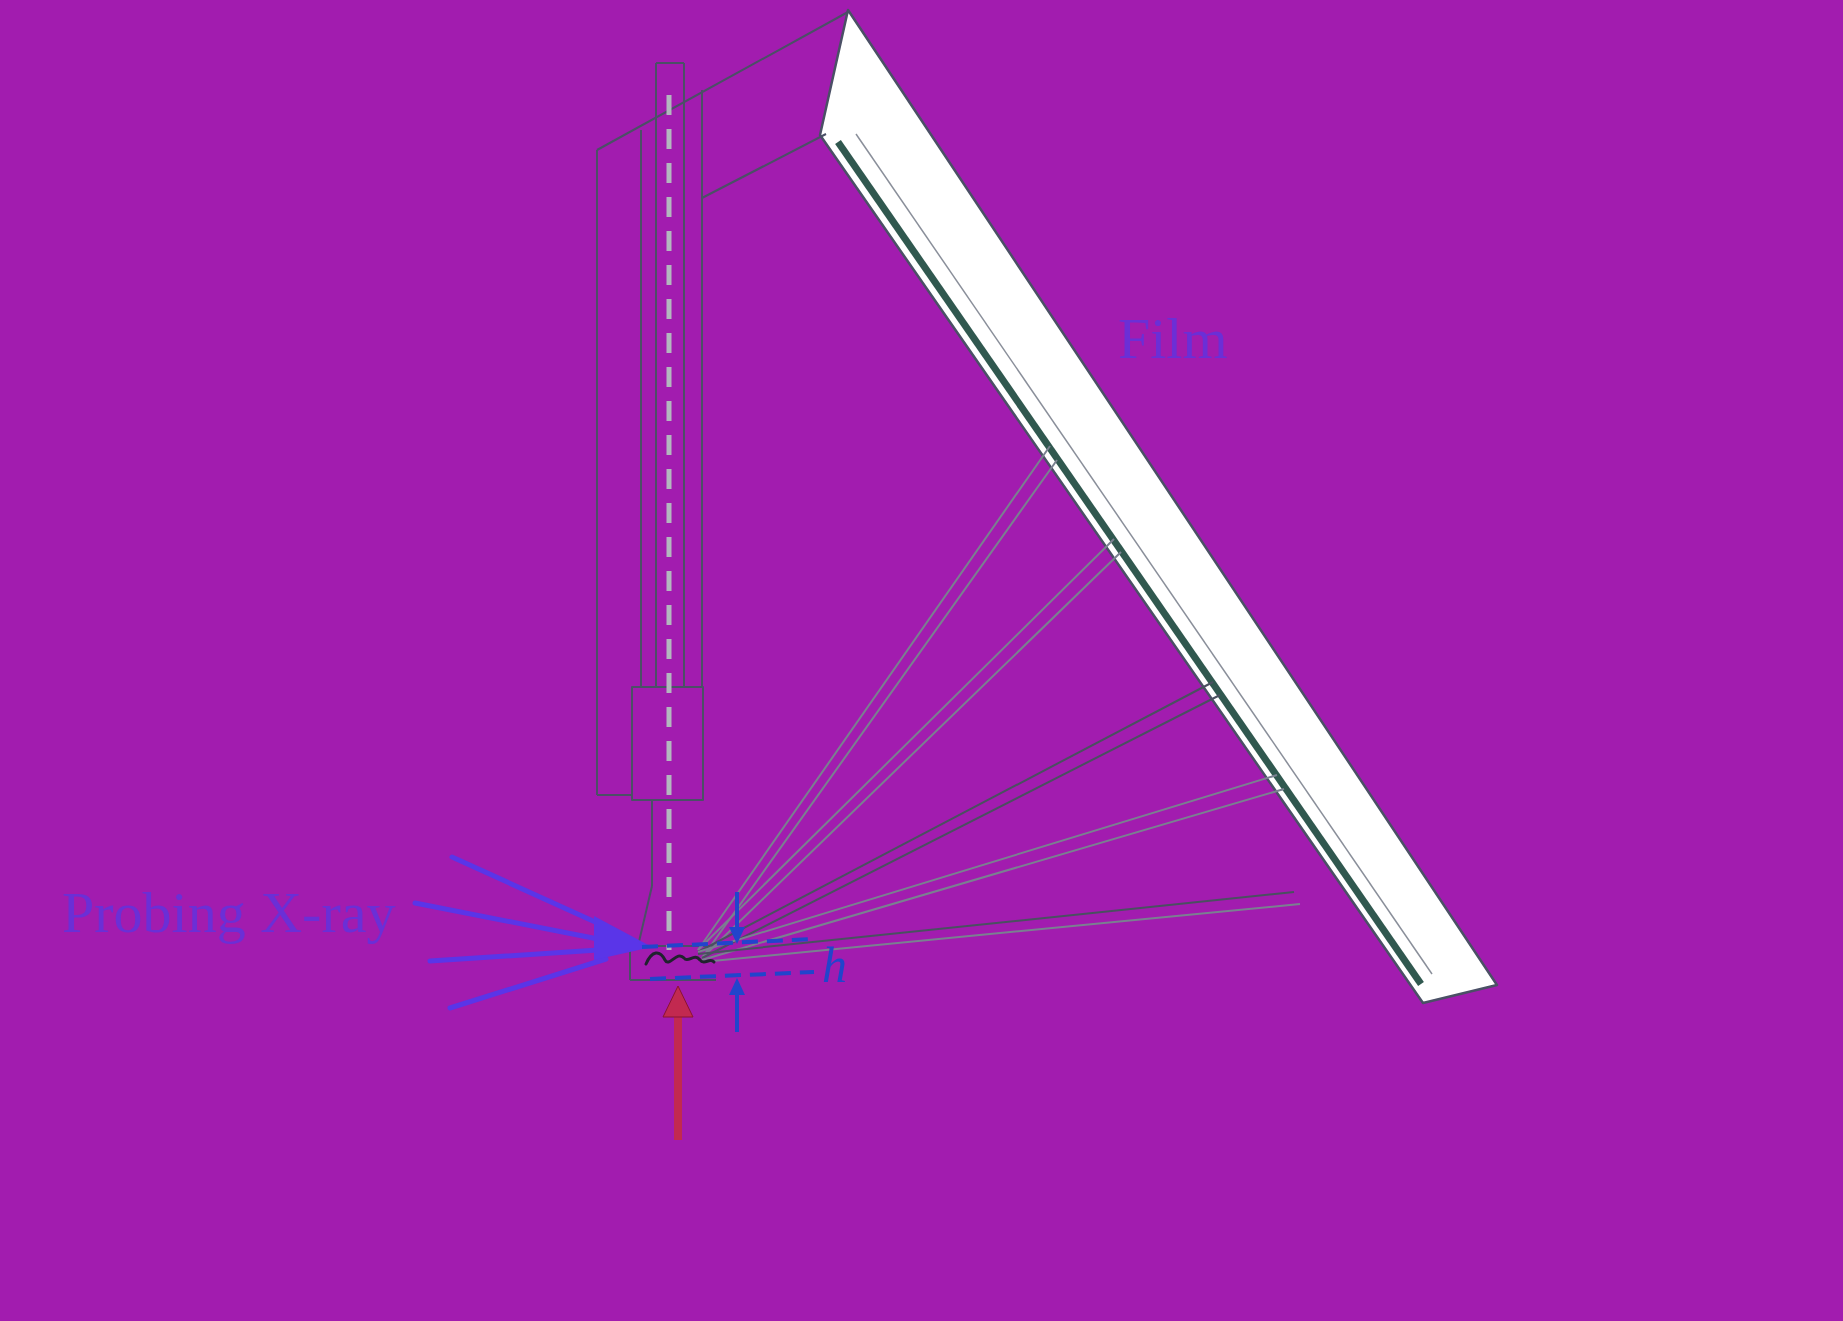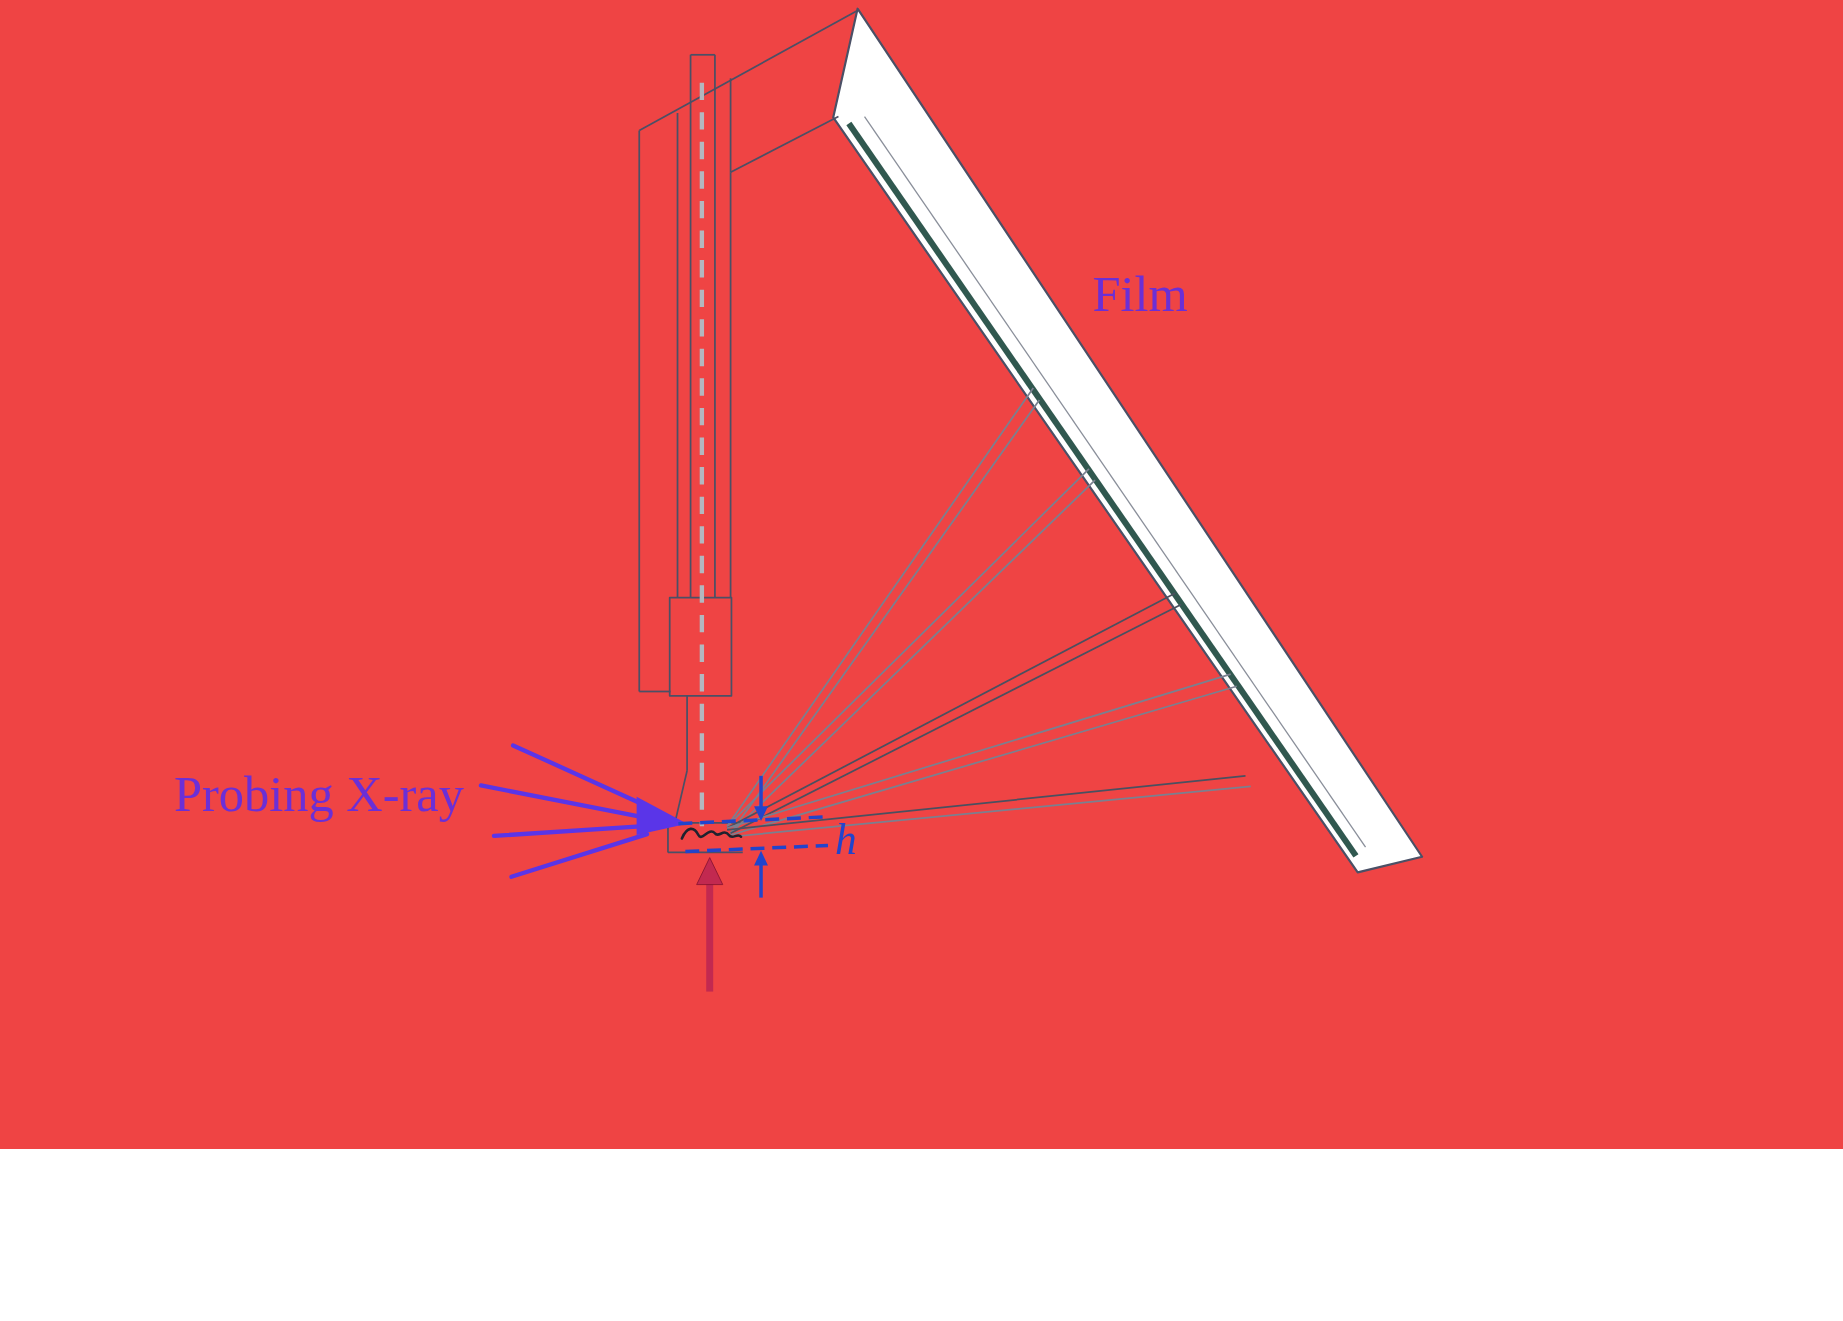--- a/index.html
+++ b/index.html
@@ -3,22 +3,22 @@
 <meta charset="utf-8">
 <style>
   html, body {
     margin: 0;
     padding: 0;
     background: #ffffff;
   }
   .stage {
     position: relative;
     width: 1843px;
-    height: 1149px;
-    background: #ef4444;
+    height: 1321px;
+    background: #a21caf;
     overflow: hidden;
     font-family: "Liberation Serif", serif;
   }
   svg { display: block; width: 100%; height: 100%; }
 
   
   .wire {
     stroke: var(--wireframe, #4b5066);
     stroke-width: 2;
     fill: none;

